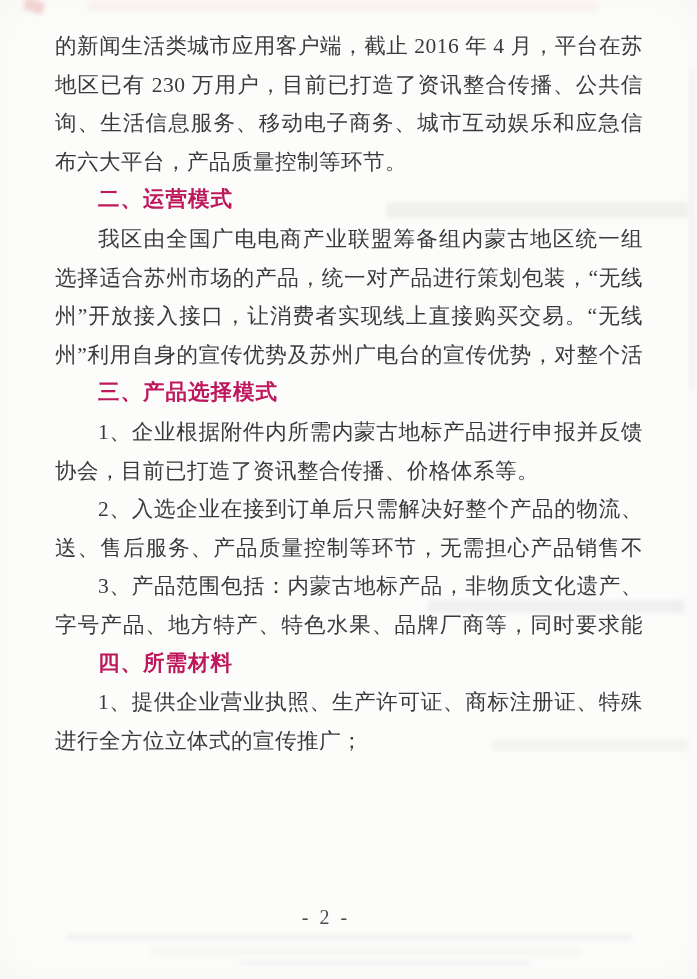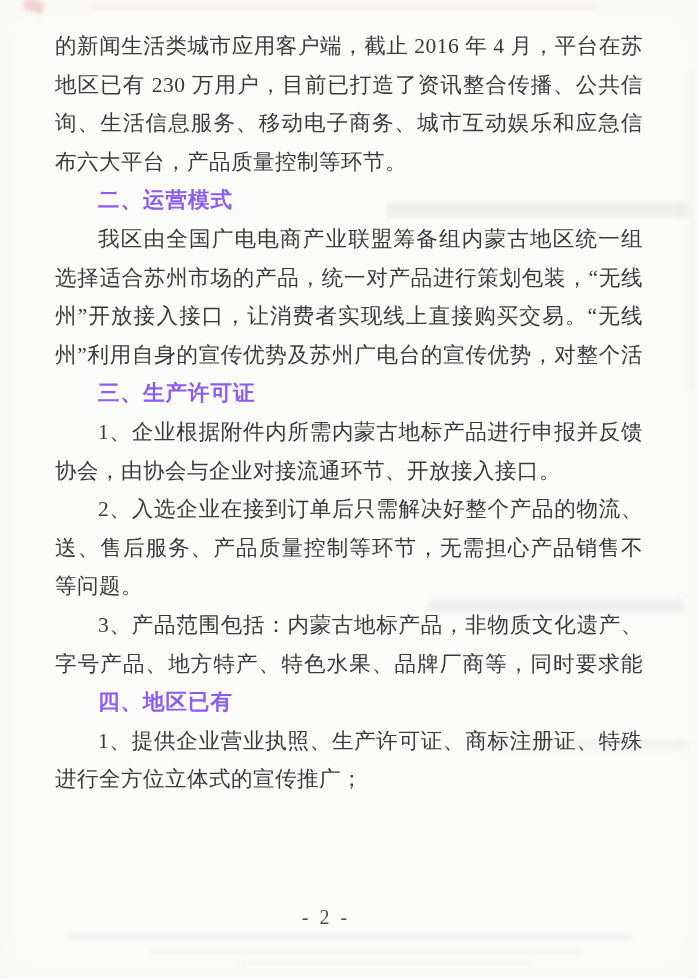--- a/index.html
+++ b/index.html
@@ -30,22 +30,23 @@
     overflow:hidden;
   }
   .full {
     text-align:justify;
     text-align-last:justify;
   }
   .indent { padding-left:43px; }
   .heading {
     font-weight:bold;
     padding-left:43px;
-    color:#8b5cf6;
+    color:#be185d;
     letter-spacing:1px;
+    font-family:Liberation Mono, monospace;
   }
   
   .footer {
     position:absolute;
     left:0; top:906px;
     width:652px;
     text-align:center;
     font-size:20px;
     color:#4c4c4e;
     letter-spacing:3px;
@@ -85,28 +86,27 @@
   <div class="doc">
     <div class="line full">的新闻生活类城市应用客户端，截止 2016 年 4 月，平台在苏州</div>
     <div class="line full">地区已有 230 万用户，目前已打造了资讯整合传播、公共信息查</div>
     <div class="line full">询、生活信息服务、移动电子商务、城市互动娱乐和应急信息发</div>
     <div class="line end">布六大平台，产品质量控制等环节。</div>
     <div class="line heading">二、运营模式</div>
     <div class="line full indent">我区由全国广电电商产业联盟筹备组内蒙古地区统一组织</div>
     <div class="line full">选择适合苏州市场的产品，统一对产品进行策划包装，“无线苏</div>
     <div class="line full">州”开放接入接口，让消费者实现线上直接购买交易。“无线苏</div>
     <div class="line full">州”利用自身的宣传优势及苏州广电台的宣传优势，对整个活动</div>
-    <div class="line heading">三、生产许可证</div>
+    <div class="line heading">三、产品选择模式</div>
     <div class="line full indent">1、企业根据附件内所需内蒙古地标产品进行申报并反馈至</div>
-    <div class="line end">协会，由协会与企业对接流通环节、开放接入接口。</div>
+    <div class="line end">协会，目前已打造了资讯整合传播、价格体系等。</div>
     <div class="line full indent">2、入选企业在接到订单后只需解决好整个产品的物流、配</div>
     <div class="line full">送、售后服务、产品质量控制等环节，无需担心产品销售不出去</div>
-    <div class="line end">等问题。</div>
     <div class="line full indent">3、产品范围包括：内蒙古地标产品，非物质文化遗产、老</div>
     <div class="line full">字号产品、地方特产、特色水果、品牌厂商等，同时要求能实现</div>
-    <div class="line heading">四、地区已有</div>
+    <div class="line heading">四、所需材料</div>
     <div class="line full indent">1、提供企业营业执照、生产许可证、商标注册证、特殊产</div>
     <div class="line end">进行全方位立体式的宣传推广；</div>
   </div>
 
   <div class="footer">- 2 -</div>
 
 </div>
 
 </body></html>

